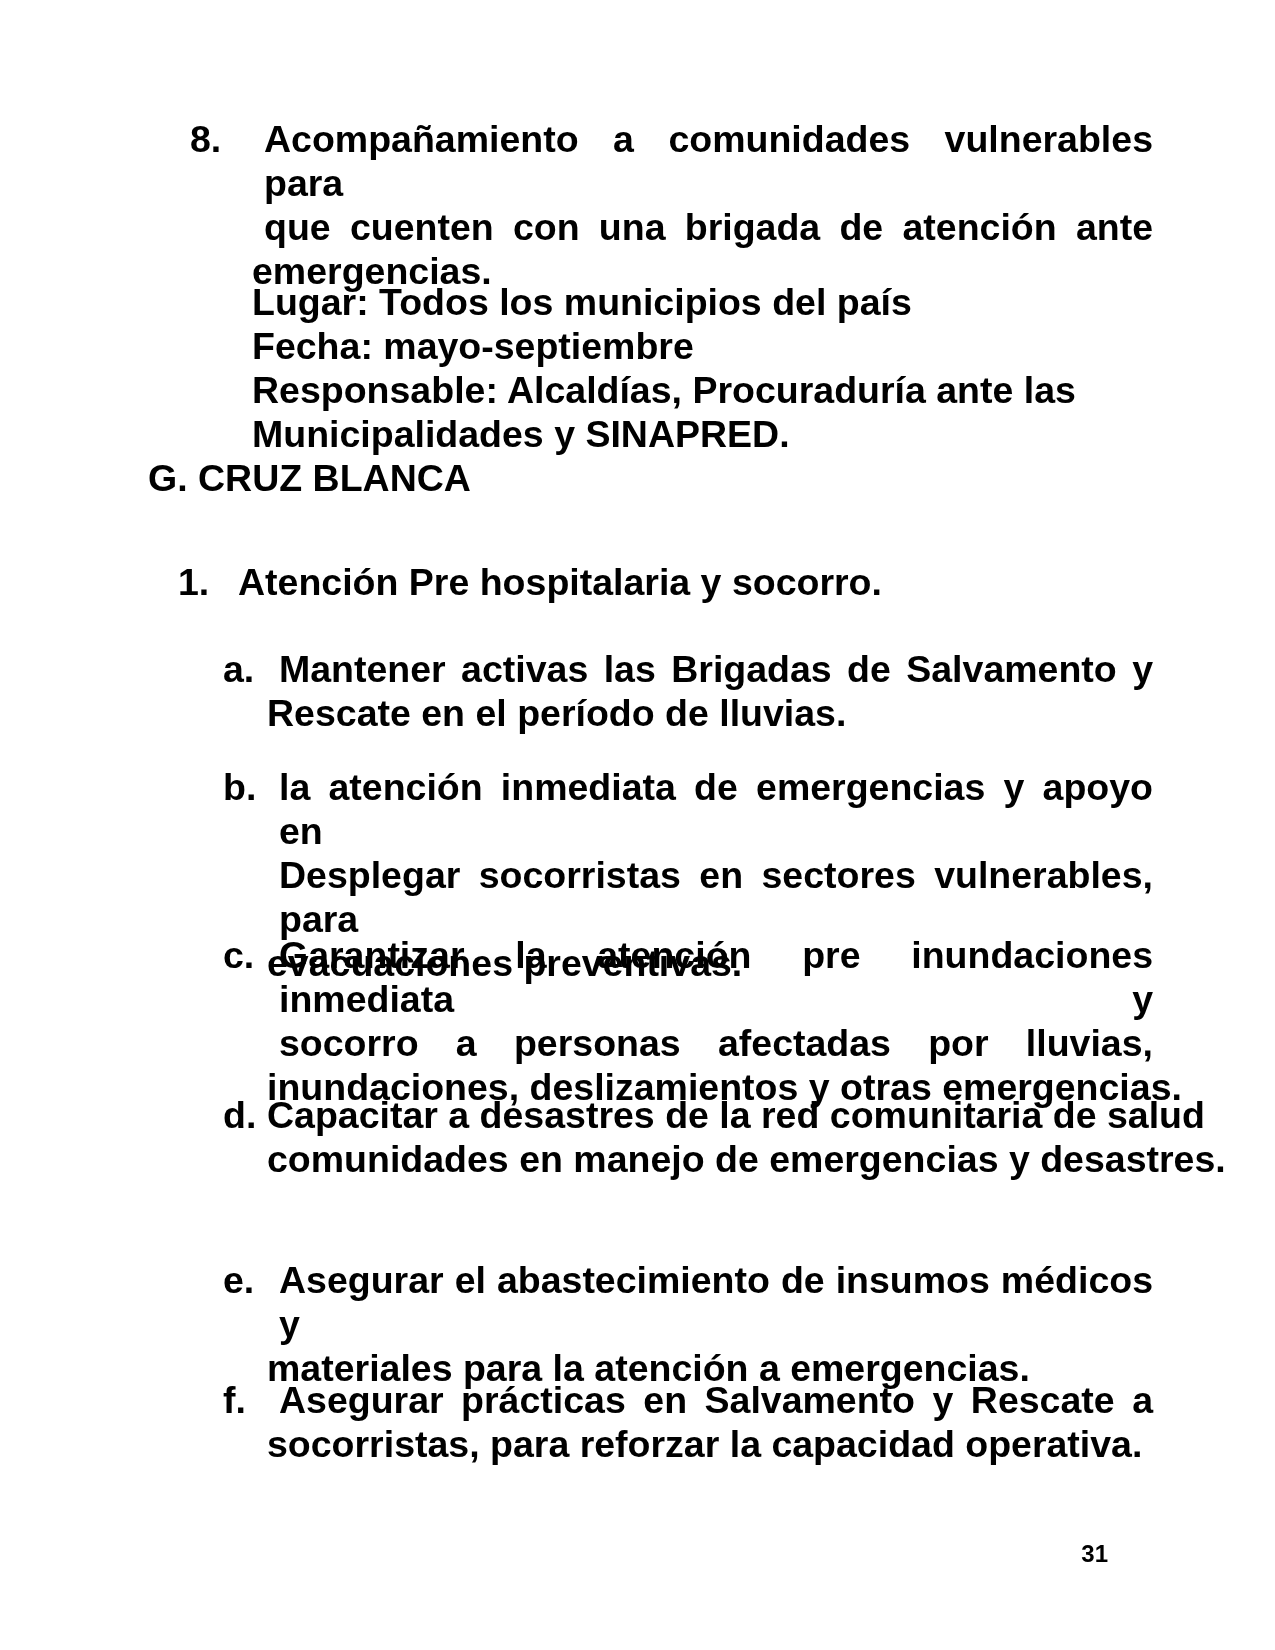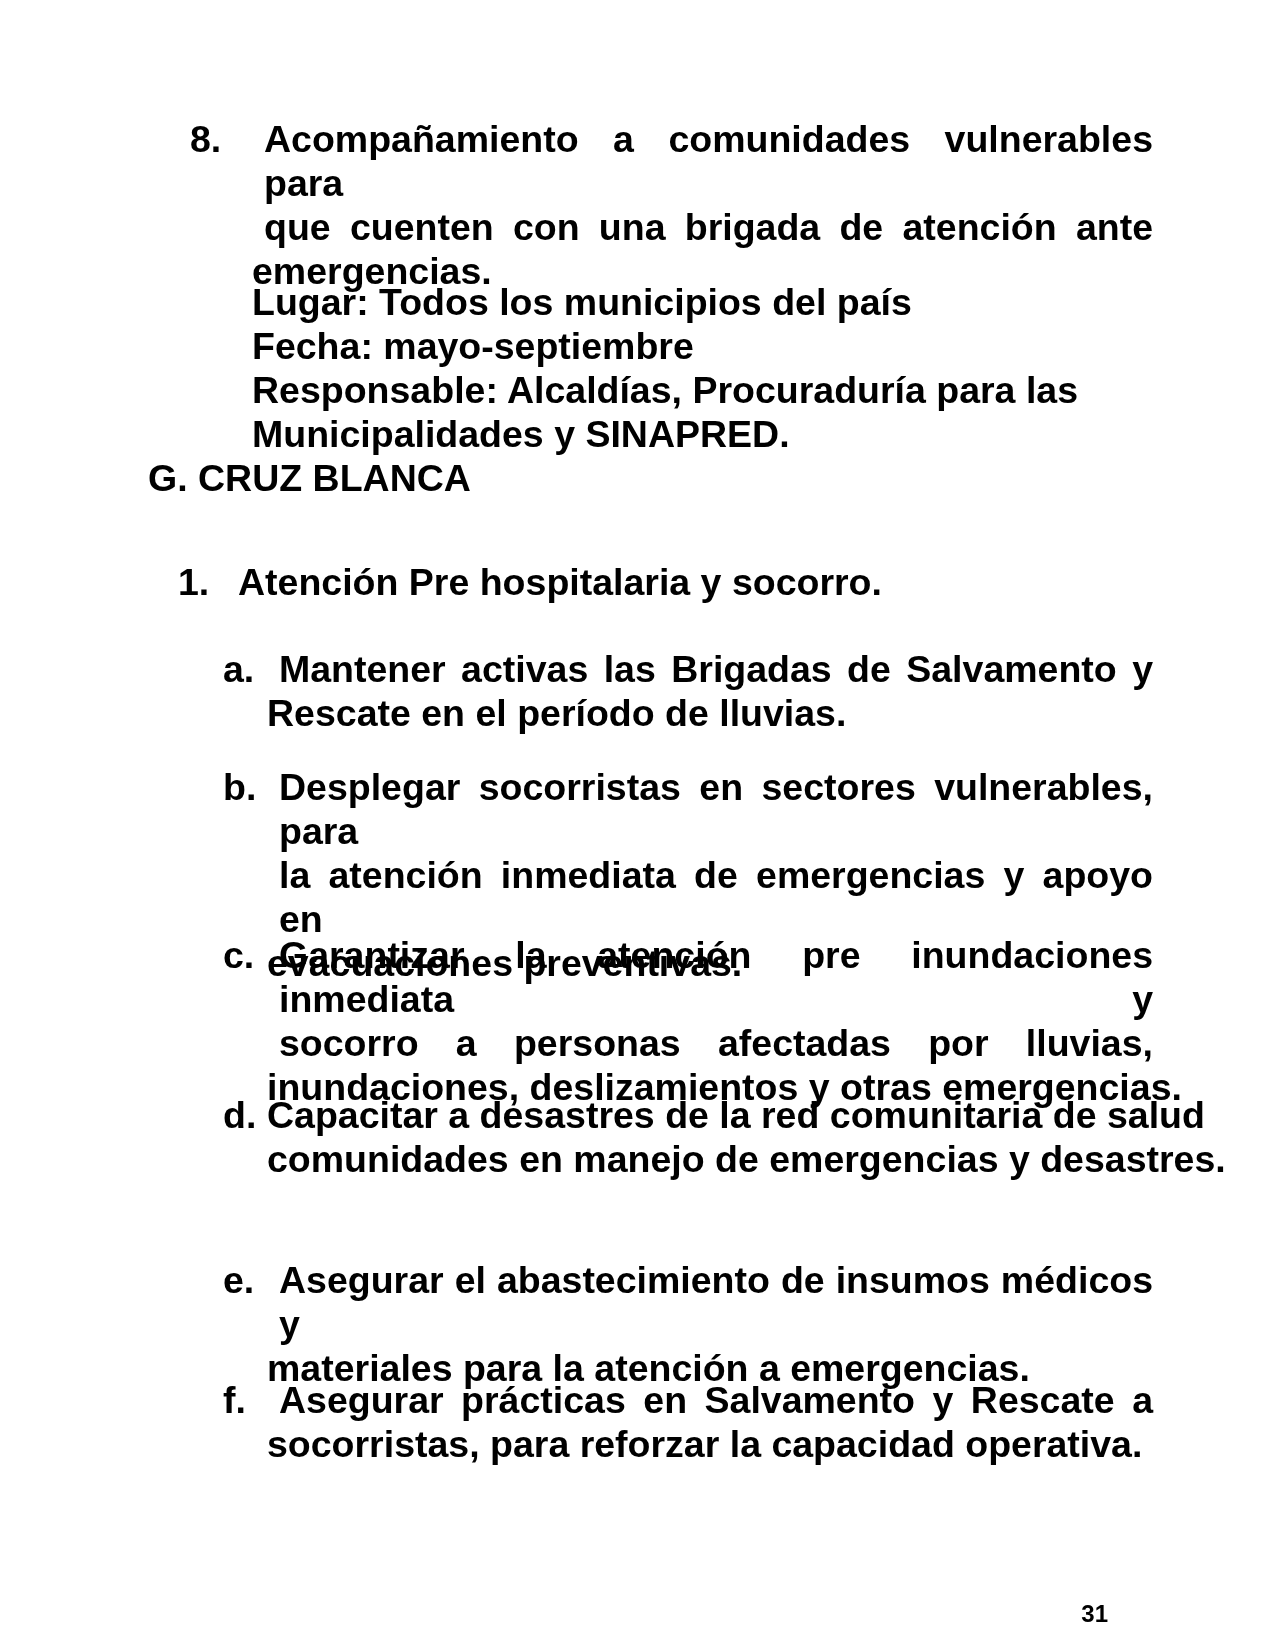--- a/index.html
+++ b/index.html
@@ -35,21 +35,21 @@
     text-align: justify;
     text-align-last: justify;
     margin-left: 12px;
   }
   
   .n {
     white-space: nowrap;
   }
   .pagenum {
     position: absolute;
-    top: 1600px;
+    top: 1540px;
     right: 167px;
     font-size: 24px;
     line-height: 28px;
     text-align: right;
   }
 </style>
 </head>
 <body>
 
 <div class="page">
@@ -57,43 +57,43 @@
   <section class="block" style="top:117px; left:252px; width:901px;">
     <span class="marker" style="left:-62px;">8.</span>
     <div class="line j">Acompañamiento a comunidades vulnerables para</div>
     <div class="line j">que cuenten con una brigada de atención ante</div>
     <div class="line n">emergencias.</div>
   </section>
 
   <section class="block" style="top:280px; left:252px; width:901px;">
     <div class="line n">Lugar: Todos los municipios del país</div>
     <div class="line n">Fecha: mayo-septiembre</div>
-    <div class="line n">Responsable: Alcaldías, Procuraduría para las</div>
+    <div class="line n">Responsable: Alcaldías, Procuraduría ante las</div>
     <div class="line n">Municipalidades y SINAPRED.</div>
   </section>
 
   <section class="block" style="top:456px; left:148px;">
     <div class="line n">G. CRUZ BLANCA</div>
   </section>
 
   <section class="block" style="top:560px; left:238px;">
     <span class="marker" style="left:-60px;">1.</span>
     <div class="line n">Atención Pre hospitalaria y socorro.</div>
   </section>
 
   <section class="block" style="top:647px; left:267px; width:886px;">
     <span class="marker" style="left:-44px;">a.</span>
     <div class="line j">Mantener activas las Brigadas de Salvamento y</div>
     <div class="line n">Rescate en el período de lluvias.</div>
   </section>
 
   <section class="block" style="top:765px; left:267px; width:886px;">
     <span class="marker" style="left:-44px;">b.</span>
+    <div class="line j">la atención inmediata de emergencias y apoyo en</div>
     <div class="line j">Desplegar socorristas en sectores vulnerables, para</div>
-    <div class="line j">la atención inmediata de emergencias y apoyo en</div>
     <div class="line n">evacuaciones preventivas.</div>
   </section>
 
   <section class="block" style="top:933px; left:267px; width:886px;">
     <span class="marker" style="left:-44px;">c.</span>
     <div class="line j">Garantizar la atención pre inundaciones inmediata y</div>
     <div class="line j">socorro a personas afectadas por lluvias,</div>
     <div class="line n">inundaciones, deslizamientos y otras emergencias.</div>
   </section>
 

